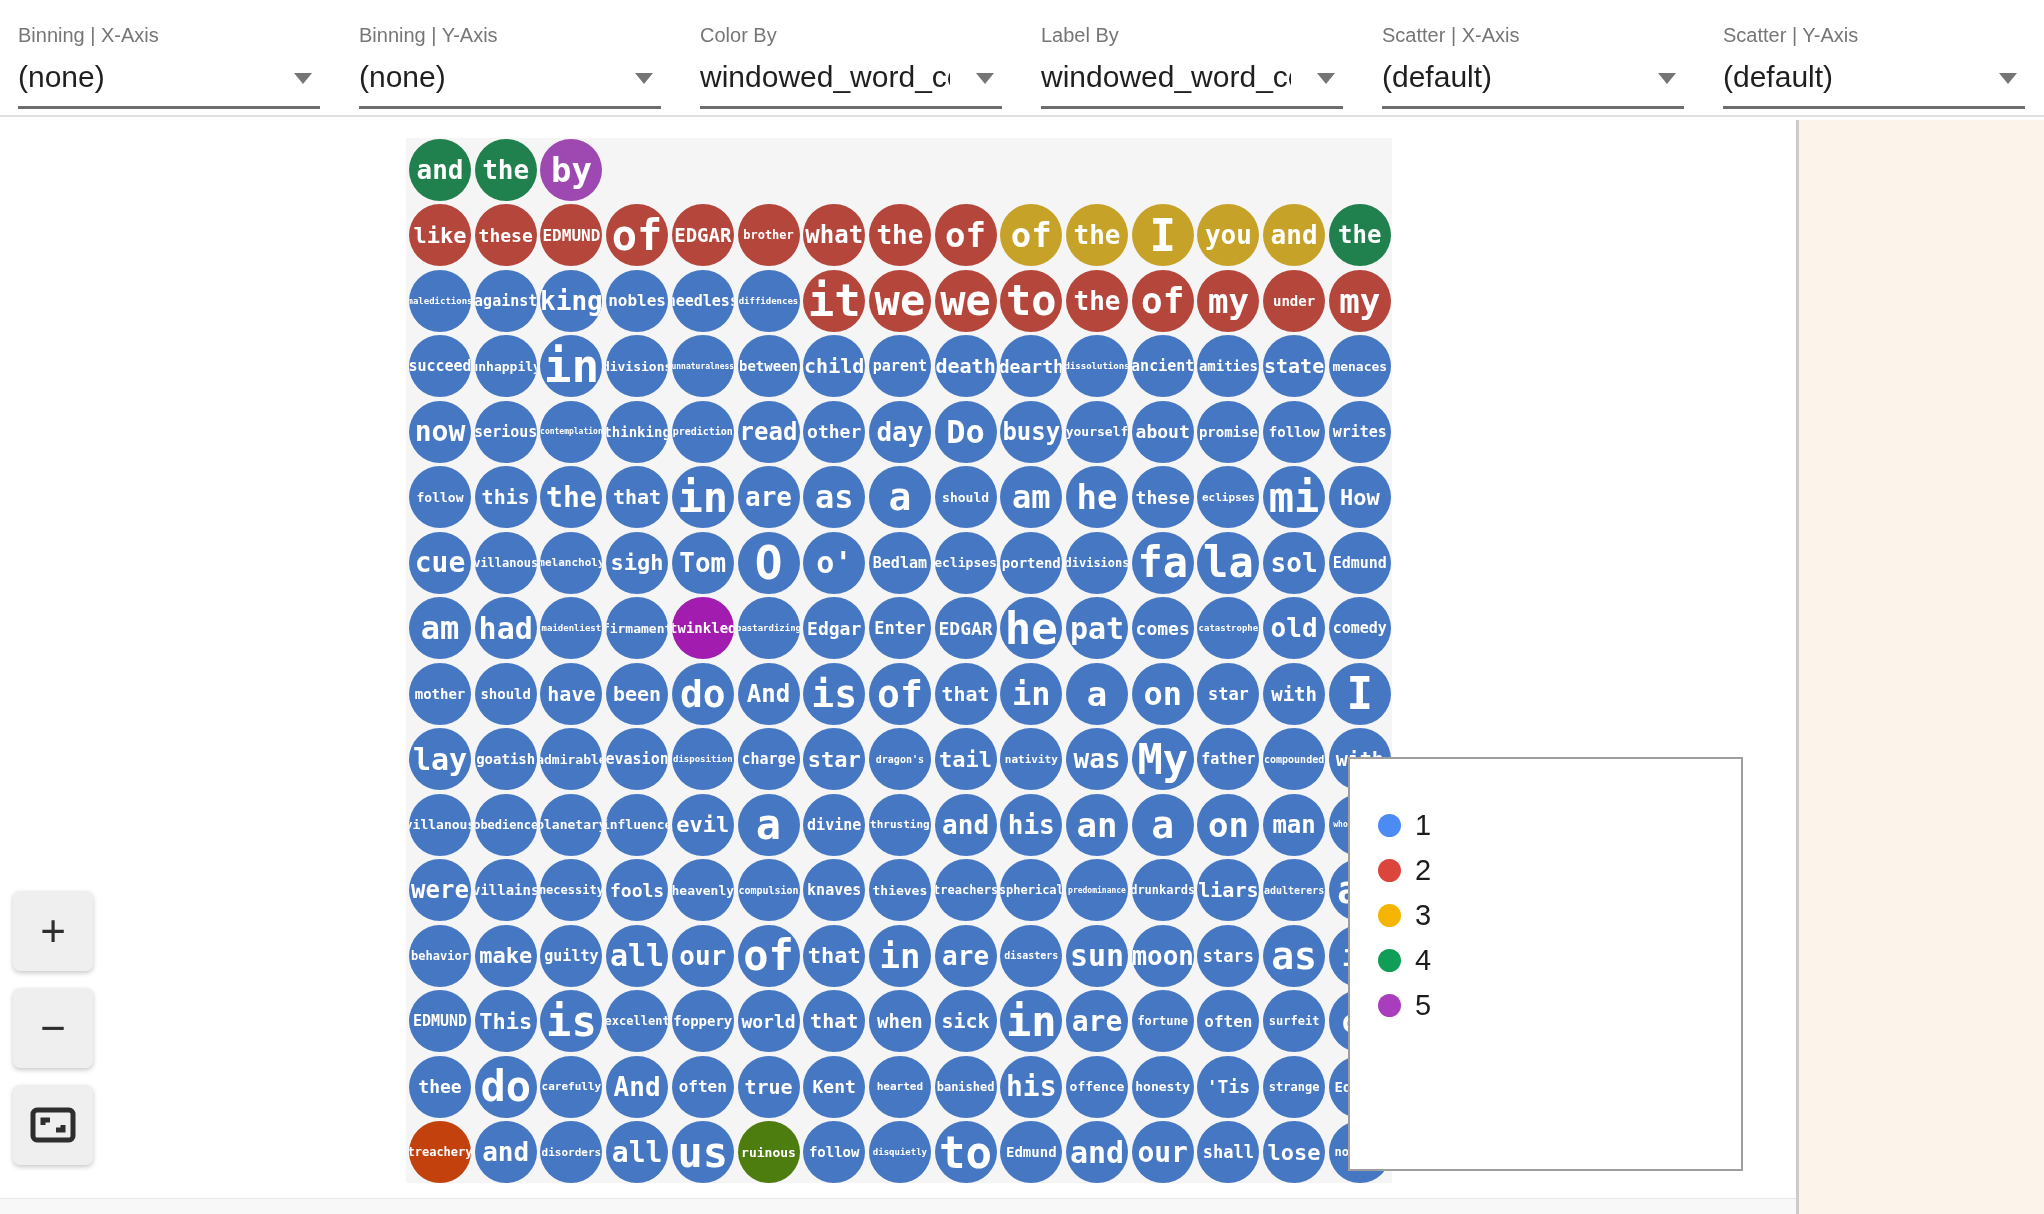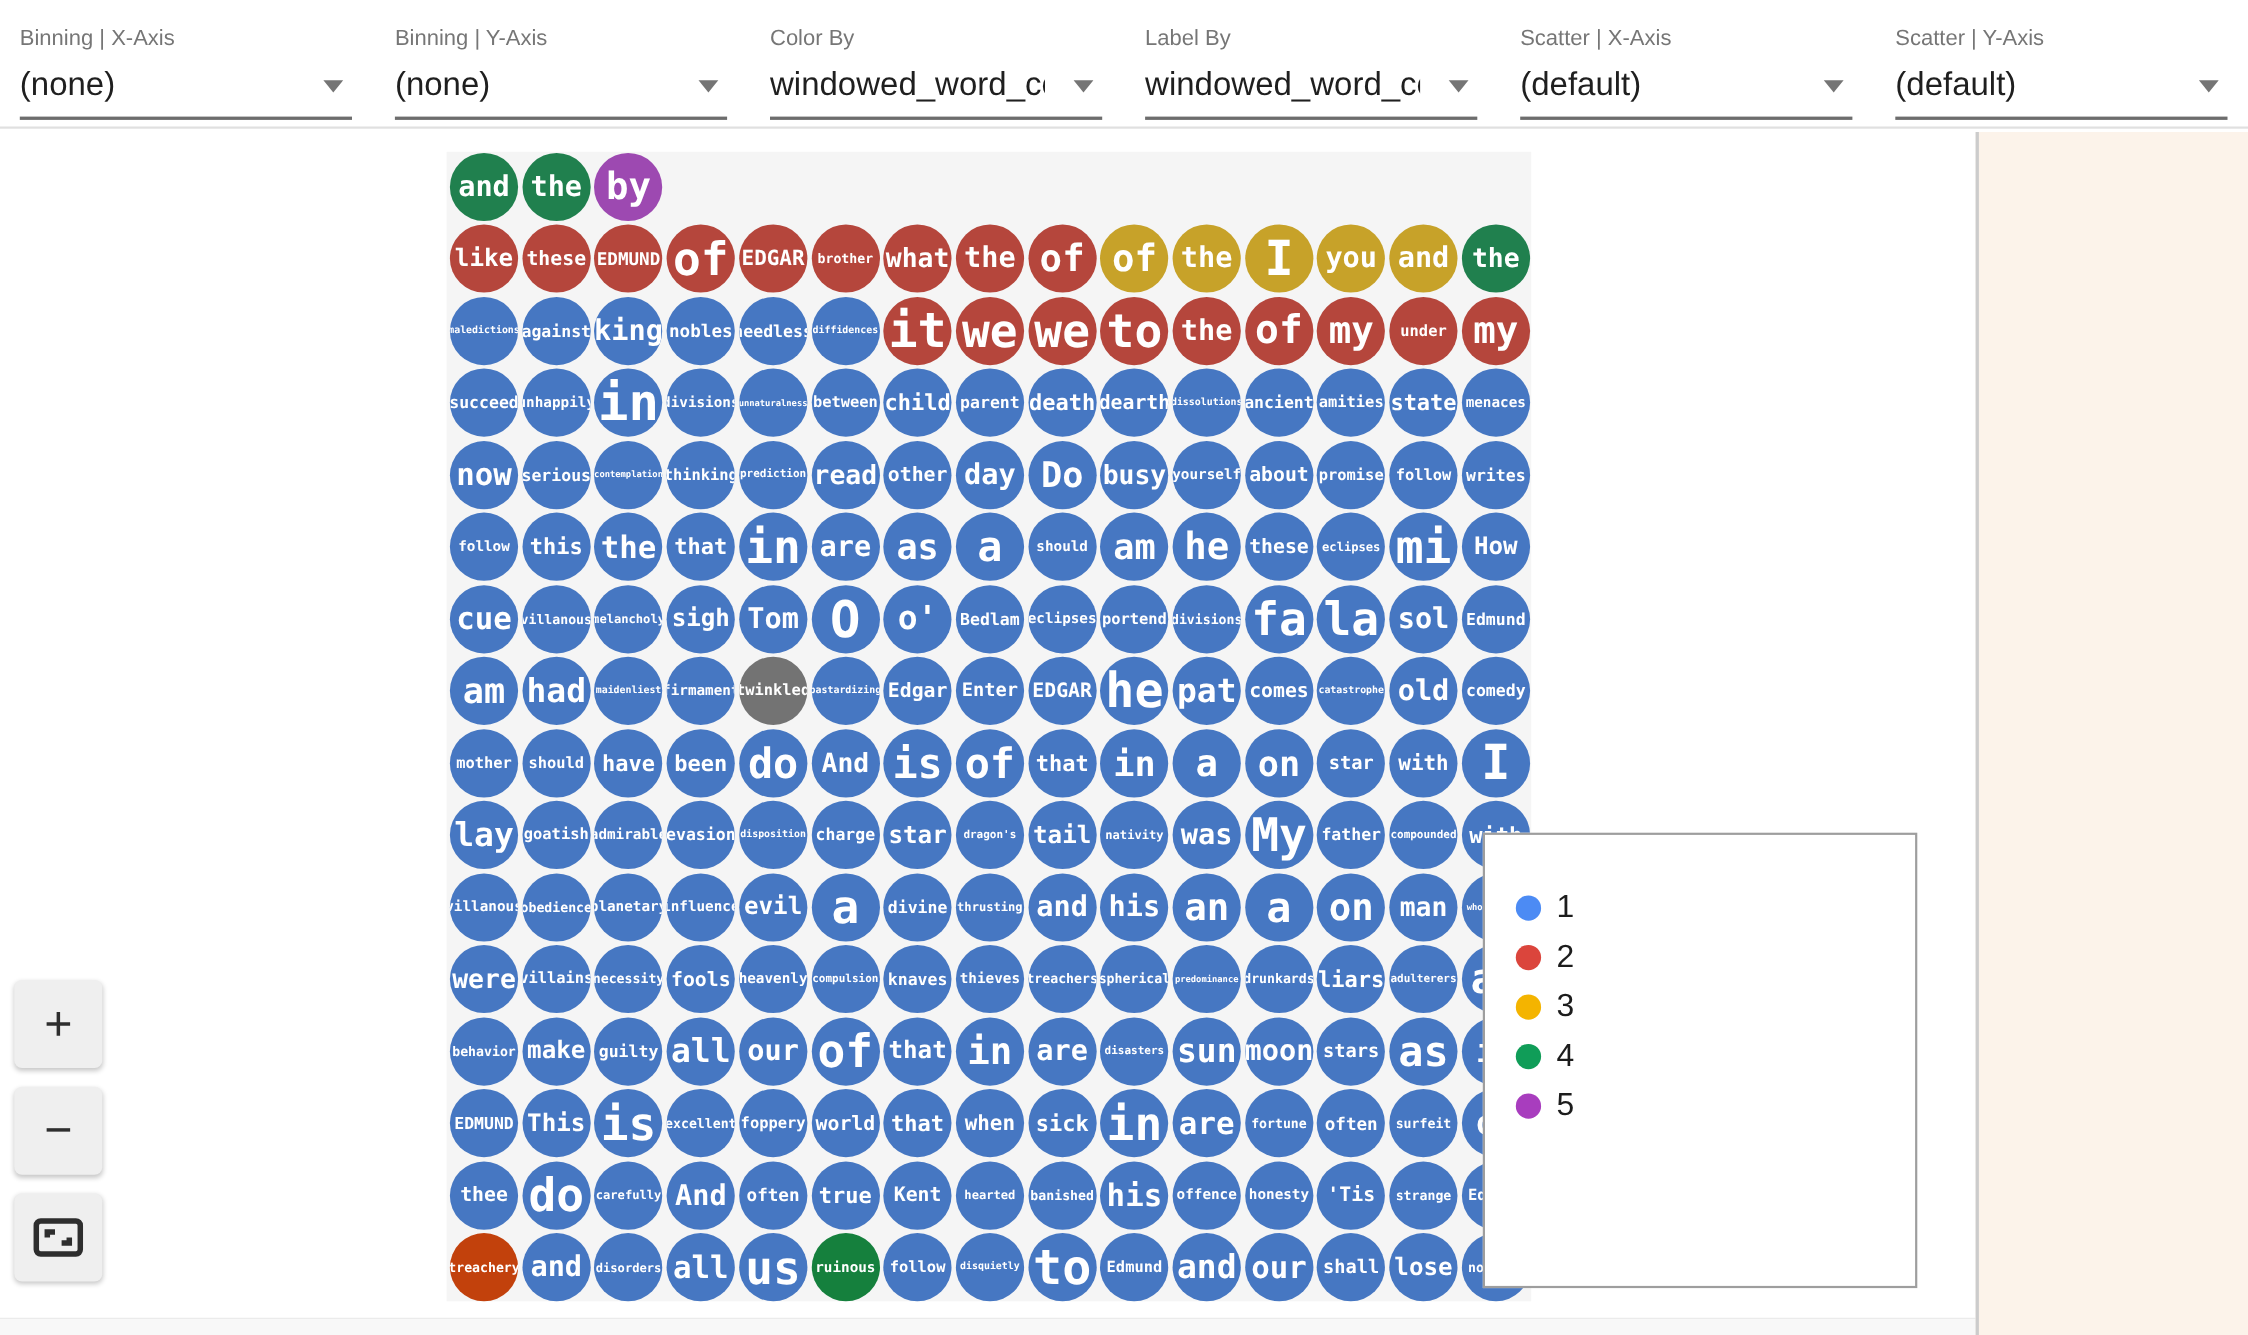--- a/index.html
+++ b/index.html
@@ -208,21 +208,21 @@
     <div class="circle" style="left: 594.3px; top: 393.5px; background: rgb(70, 119, 194); font-size: 14px;">portend</div>
     <div class="circle" style="left: 660px; top: 393.5px; background: rgb(70, 119, 194); font-size: 12px;">divisions</div>
     <div class="circle" style="left: 725.7px; top: 393.5px; background: rgb(70, 119, 194); font-size: 42px;">fa</div>
     <div class="circle" style="left: 791.4px; top: 393.5px; background: rgb(70, 119, 194); font-size: 42px;">la</div>
     <div class="circle" style="left: 857.1px; top: 393.5px; background: rgb(70, 119, 194); font-size: 26px;">sol</div>
     <div class="circle" style="left: 922.8px; top: 393.5px; background: rgb(70, 119, 194); font-size: 15px;">Edmund</div>
     <div class="circle" style="left: 3px; top: 459px; background: rgb(70, 119, 194); font-size: 32px;">am</div>
     <div class="circle" style="left: 68.7px; top: 459px; background: rgb(70, 119, 194); font-size: 30px;">had</div>
     <div class="circle" style="left: 134.4px; top: 459px; background: rgb(70, 119, 194); font-size: 9px;">maidenliest</div>
     <div class="circle" style="left: 200.1px; top: 459px; background: rgb(70, 119, 194); font-size: 13px;">firmament</div>
-    <div class="circle" style="left: 265.8px; top: 459px; background: #737373; font-size: 14px;">twinkled</div>
+    <div class="circle" style="left: 265.8px; top: 459px; background: #a21caf; font-size: 14px;">twinkled</div>
     <div class="circle" style="left: 331.5px; top: 459px; background: rgb(70, 119, 194); font-size: 9px;">bastardizing</div>
     <div class="circle" style="left: 397.2px; top: 459px; background: rgb(70, 119, 194); font-size: 18px;">Edgar</div>
     <div class="circle" style="left: 462.9px; top: 459px; background: rgb(70, 119, 194); font-size: 17px;">Enter</div>
     <div class="circle" style="left: 528.6px; top: 459px; background: rgb(70, 119, 194); font-size: 18px;">EDGAR</div>
     <div class="circle" style="left: 594.3px; top: 459px; background: rgb(70, 119, 194); font-size: 44px;">he</div>
     <div class="circle" style="left: 660px; top: 459px; background: rgb(70, 119, 194); font-size: 30px;">pat</div>
     <div class="circle" style="left: 725.7px; top: 459px; background: rgb(70, 119, 194); font-size: 18px;">comes</div>
     <div class="circle" style="left: 791.4px; top: 459px; background: rgb(70, 119, 194); font-size: 9px;">catastrophe</div>
     <div class="circle" style="left: 857.1px; top: 459px; background: rgb(70, 119, 194); font-size: 26px;">old</div>
     <div class="circle" style="left: 922.8px; top: 459px; background: rgb(70, 119, 194); font-size: 15px;">comedy</div>
@@ -329,21 +329,21 @@
     <div class="circle" style="left: 660px; top: 917.5px; background: rgb(70, 119, 194); font-size: 13px;">offence</div>
     <div class="circle" style="left: 725.7px; top: 917.5px; background: rgb(70, 119, 194); font-size: 13px;">honesty</div>
     <div class="circle" style="left: 791.4px; top: 917.5px; background: rgb(70, 119, 194); font-size: 18px;">'Tis</div>
     <div class="circle" style="left: 857.1px; top: 917.5px; background: rgb(70, 119, 194); font-size: 12px;">strange</div>
     <div class="circle" style="left: 922.8px; top: 917.5px; background: rgb(70, 119, 194); font-size: 14px;">Edmund</div>
     <div class="circle" style="left: 3px; top: 983px; background: #c2410c; font-size: 12px;">treachery</div>
     <div class="circle" style="left: 68.7px; top: 983px; background: rgb(70, 119, 194); font-size: 26px;">and</div>
     <div class="circle" style="left: 134.4px; top: 983px; background: rgb(70, 119, 194); font-size: 11px;">disorders</div>
     <div class="circle" style="left: 200.1px; top: 983px; background: rgb(70, 119, 194); font-size: 28px;">all</div>
     <div class="circle" style="left: 265.8px; top: 983px; background: rgb(70, 119, 194); font-size: 42px;">us</div>
-    <div class="circle" style="left: 331.5px; top: 983px; background: #15803d; font-size: 13px;">ruinous</div>
+    <div class="circle" style="left: 331.5px; top: 983px; background: #4d7c0f; font-size: 13px;">ruinous</div>
     <div class="circle" style="left: 397.2px; top: 983px; background: rgb(70, 119, 194); font-size: 14px;">follow</div>
     <div class="circle" style="left: 462.9px; top: 983px; background: rgb(70, 119, 194); font-size: 9px;">disquietly</div>
     <div class="circle" style="left: 528.6px; top: 983px; background: rgb(70, 119, 194); font-size: 44px;">to</div>
     <div class="circle" style="left: 594.3px; top: 983px; background: rgb(70, 119, 194); font-size: 14px;">Edmund</div>
     <div class="circle" style="left: 660px; top: 983px; background: rgb(70, 119, 194); font-size: 30px;">and</div>
     <div class="circle" style="left: 725.7px; top: 983px; background: rgb(70, 119, 194); font-size: 28px;">our</div>
     <div class="circle" style="left: 791.4px; top: 983px; background: rgb(70, 119, 194); font-size: 17px;">shall</div>
     <div class="circle" style="left: 857.1px; top: 983px; background: rgb(70, 119, 194); font-size: 22px;">lose</div>
     <div class="circle" style="left: 922.8px; top: 983px; background: rgb(70, 119, 194); font-size: 12px;">nothing</div>
   </div>

